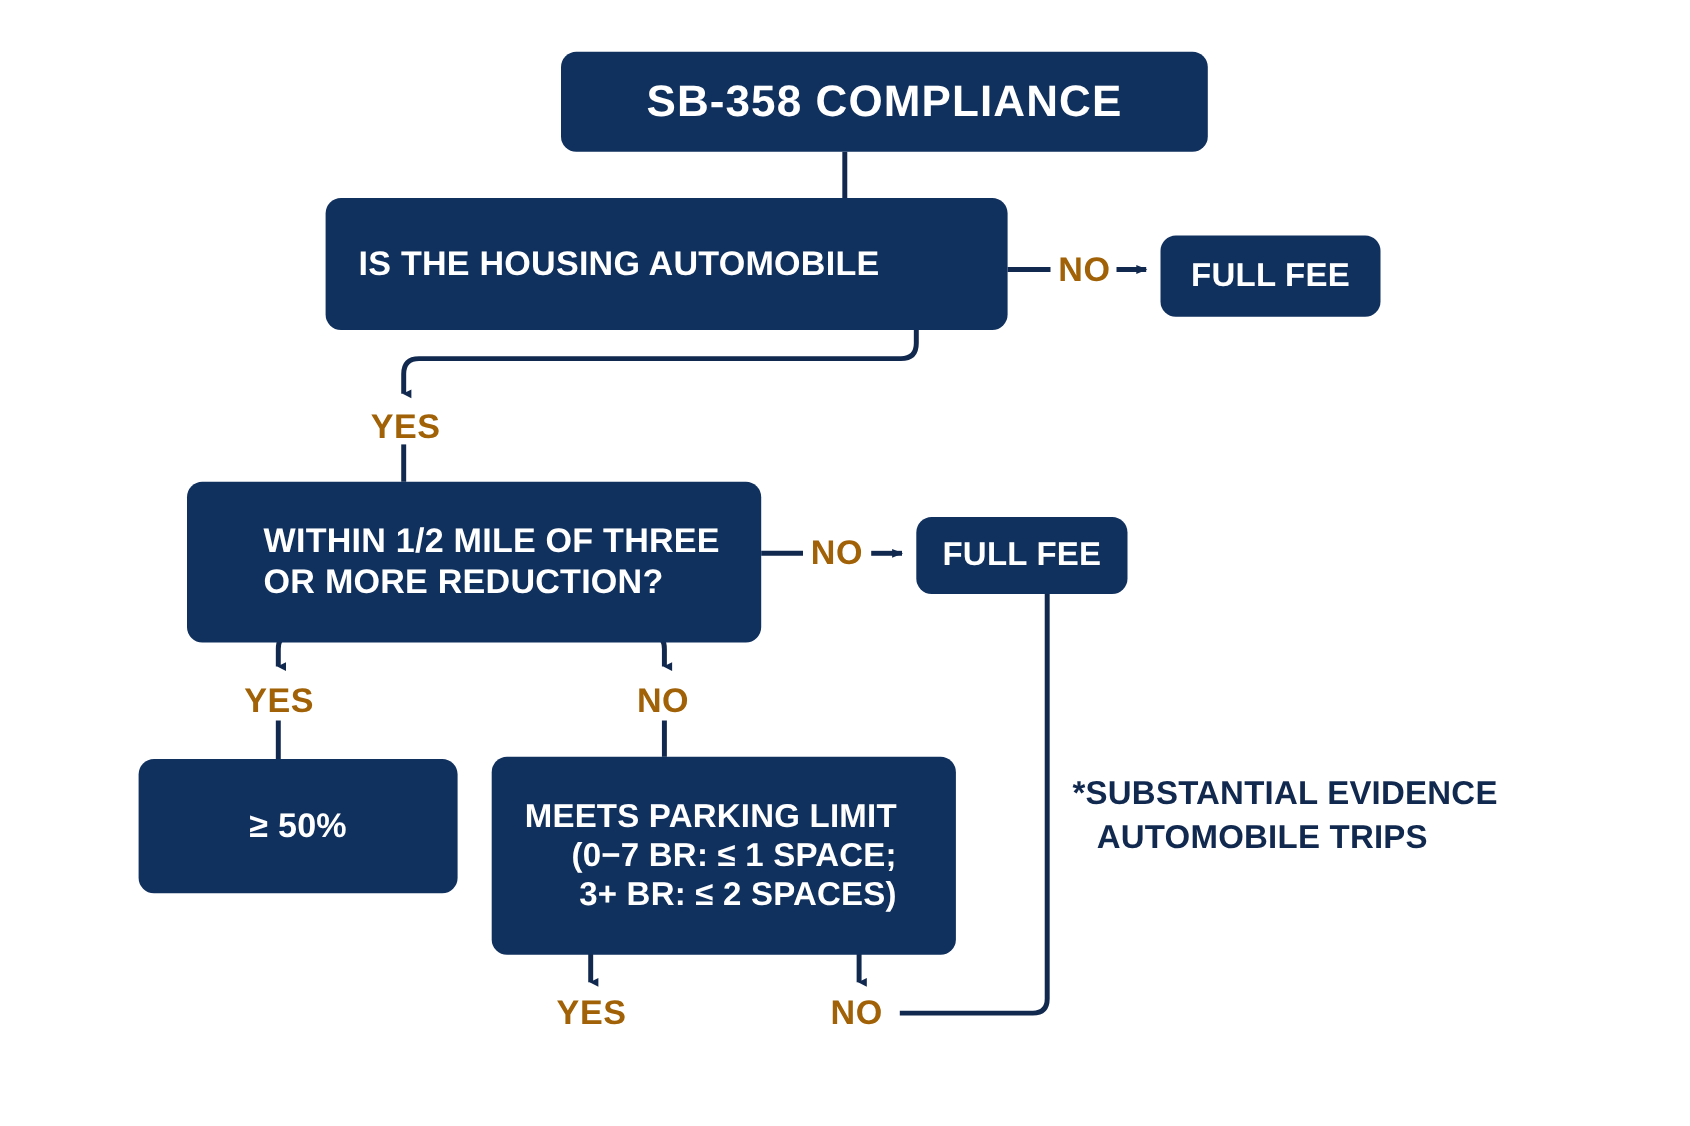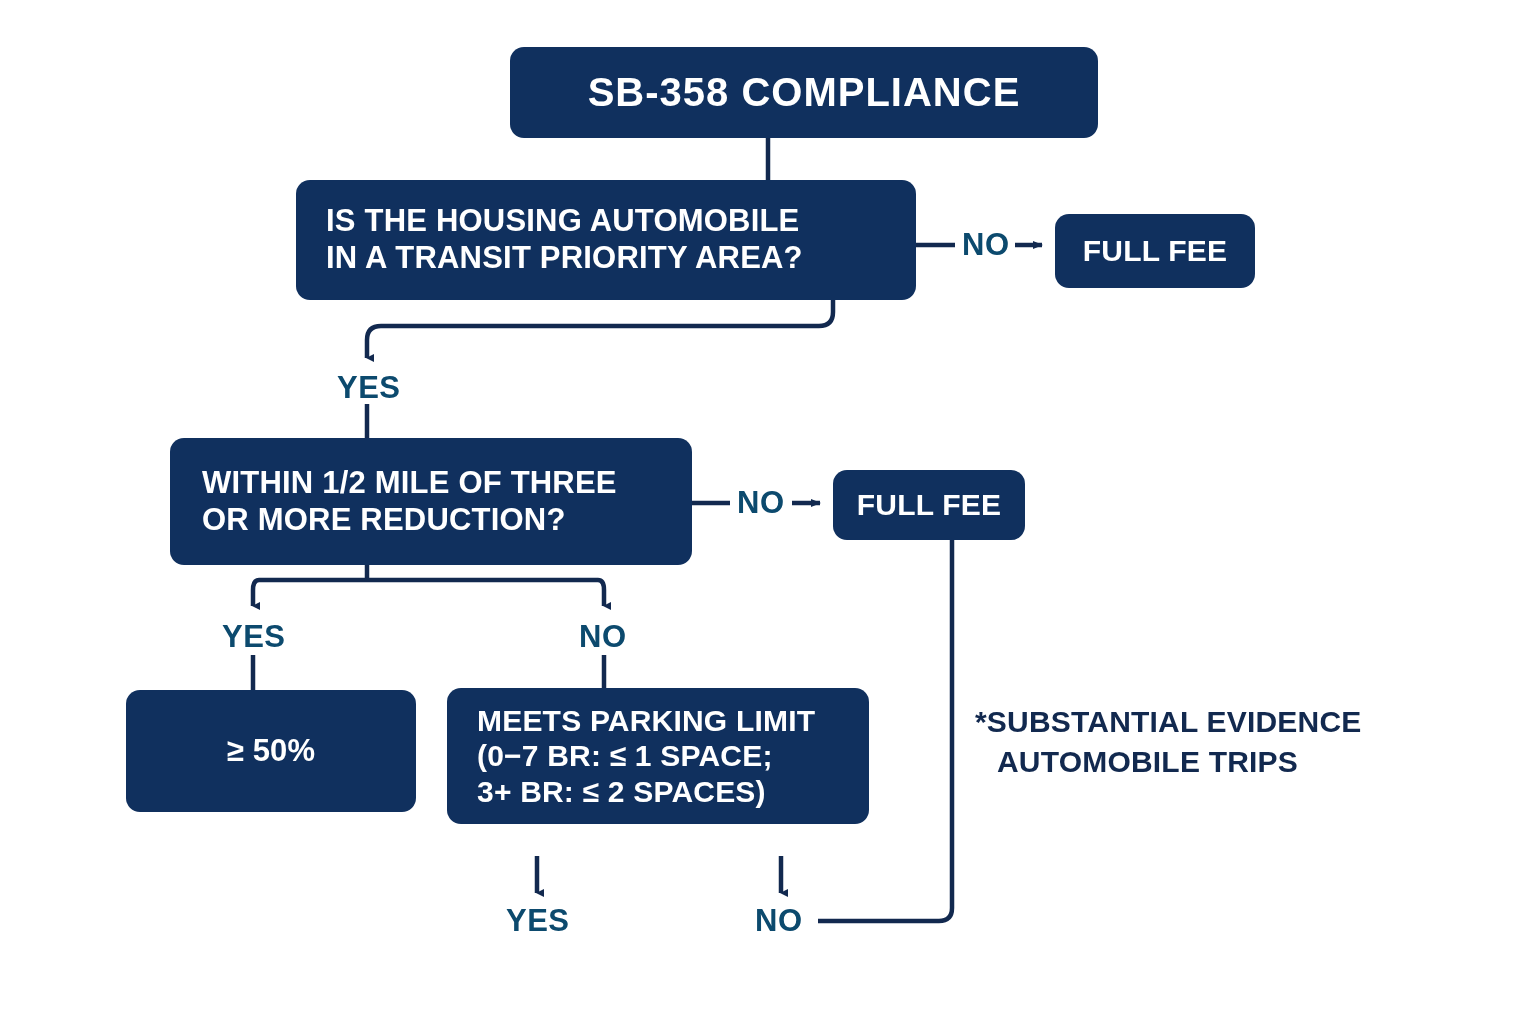--- a/index.html
+++ b/index.html
@@ -45,41 +45,43 @@
   #node-tpa {
     left: 296px; top: 180px; width: 620px; height: 120px;
     font-size: 31px;
     padding-left: 30px;
   }
   #node-fullfee-1 {
     left: 1055px; top: 214px; width: 200px; height: 74px;
     font-size: 30px;
   }
   #node-amenities {
-    left: 170px; top: 438px; width: 522px; height: 127px;
+    left: 170px; top: 438px; width: 522px; height: 146px;
     font-size: 31px;
     padding-left: 32px;
+    justify-content: center;
   }
   #node-fullfee-2 {
     left: 833px; top: 470px; width: 192px; height: 70px;
     font-size: 30px;
   }
   #node-reduction {
     left: 126px; top: 690px; width: 290px; height: 122px;
     font-size: 31px;
   }
   #node-parking {
-    left: 447px; top: 688px; width: 422px; height: 136px;
+    left: 447px; top: 688px; width: 422px; height: 180px;
     font-size: 30px;
     padding-left: 30px;
+    text-align: right;
   }
 
   .edge-label {
     position: absolute;
-    color: #0c4a6e;
+    color: #a16207;
     font-weight: bold;
     font-size: 31px;
     letter-spacing: 0.5px;
     z-index: 4;
     white-space: nowrap;
   }
 
   #footnote {
     position: absolute;
     left: 975px; top: 692px; width: 470px;
@@ -148,21 +150,20 @@
     </g>
   </svg>
 
   <div class="node center" id="node-title">
     <span>SB-358 COMPLIANCE</span>
   </div>
 
   <div class="node left" id="node-tpa">
     <div>
       <div>IS THE HOUSING AUTOMOBILE</div>
-      <div>IN A TRANSIT PRIORITY AREA?</div>
     </div>
   </div>
 
   <div class="node center" id="node-fullfee-1">
     <span>FULL FEE</span>
   </div>
 
   <div class="node left" id="node-amenities">
     <div>
       <div>WITHIN 1/2 MILE OF THREE</div>

